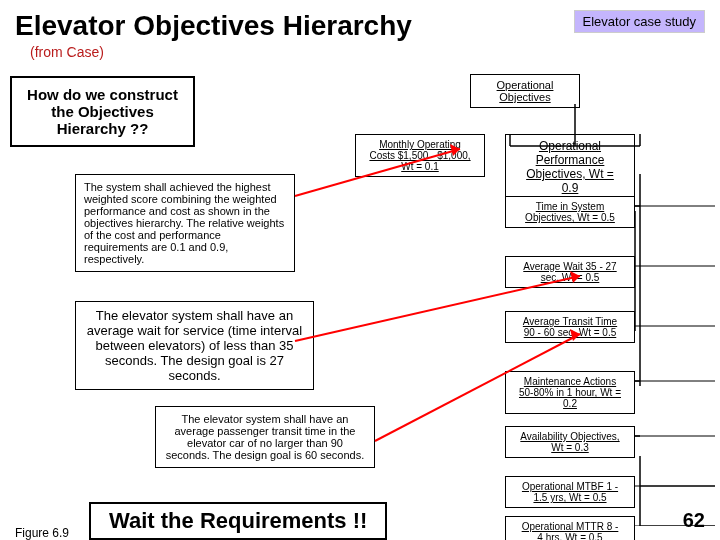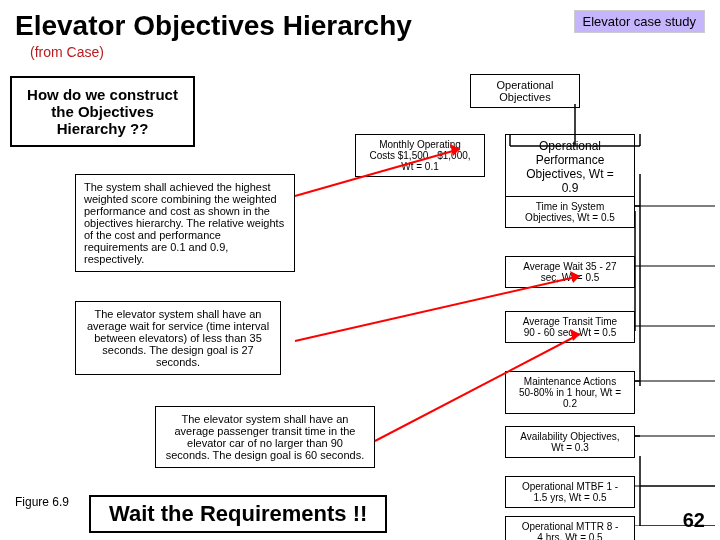--- a/index.html
+++ b/index.html
@@ -68,22 +68,22 @@
       top: 108px;
       width: 220px;
       font-size: 11px;
       text-align: left;
       border: 1.5px solid #000;
     }
 
     #elevator-wait-box {
       left: 75px;
       top: 235px;
-      width: 206px;
-      font-size: 11px;
+      width: 239px;
+      font-size: 13px;
       text-align: center;
       border: 1.5px solid #000;
     }
 
     #transit-box {
       left: 155px;
       top: 340px;
       width: 220px;
       font-size: 11px;
       text-align: center;
@@ -91,20 +91,21 @@
     }
 
     
     .hier-box {
       position: absolute;
       border: 1.5px solid #000;
       background: #fff;
       font-size: 10px;
       text-align: center;
       padding: 4px 12px;
+      text-decoration: underline;
     }
 
     #op-obj-box {
       right: 140px;
       top: 8px;
       width: 110px;
       font-size: 11px;
     }
 
     #monthly-box {
@@ -180,21 +181,21 @@
     }
 
     
     #bottom-row {
       position: absolute;
       bottom: 0;
       left: 0;
       width: 720px;
       height: 45px;
       display: flex;
-      align-items: flex-start;
+      align-items: flex-end;
       padding: 0 15px;
     }
 
     #figure-label {
       font-size: 12px;
       color: #000;
       margin-right: 20px;
       white-space: nowrap;
     }
 

